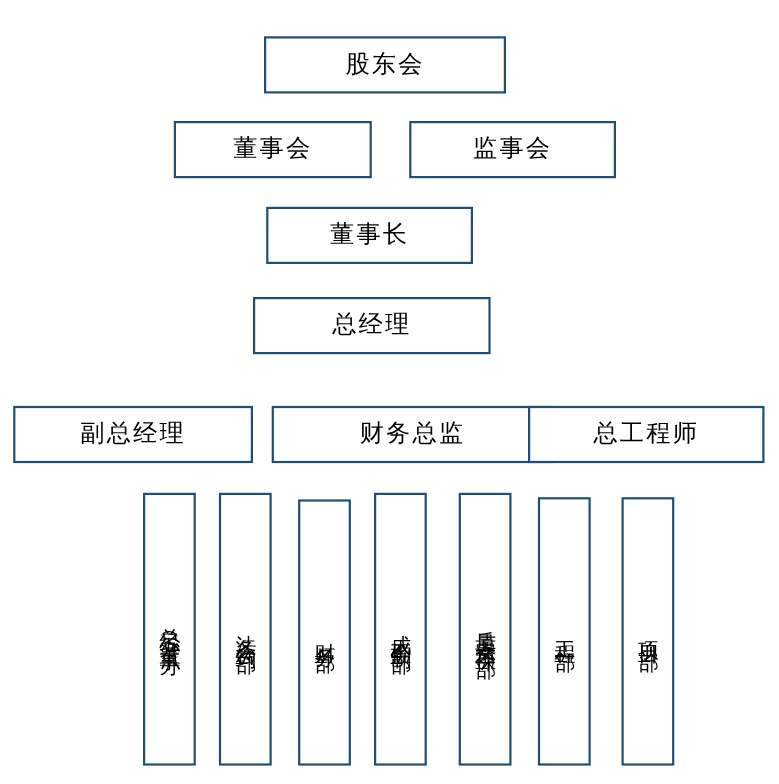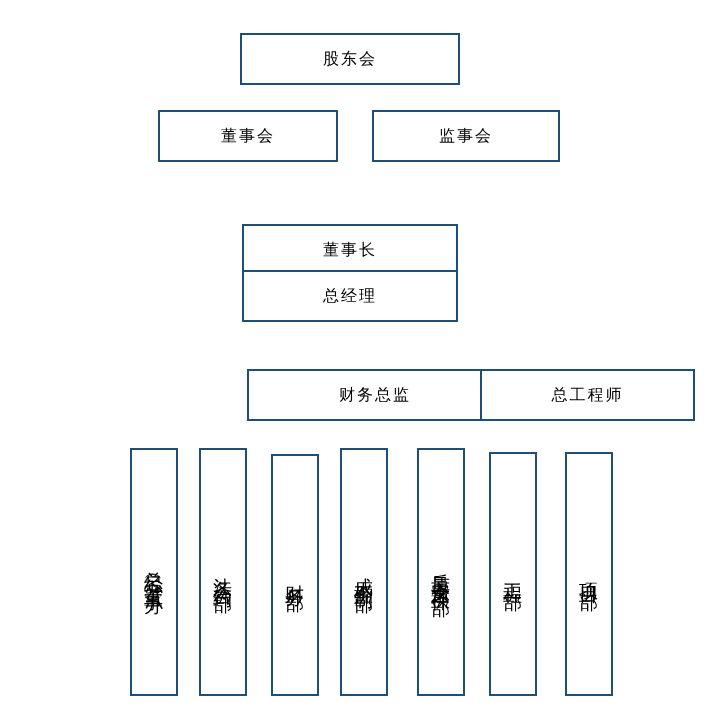--- a/index.html
+++ b/index.html
@@ -22,21 +22,21 @@
     position: absolute;
     box-sizing: border-box;
     border: 2px solid #1F4E79;
     background: #ffffff;
     display: flex;
     align-items: center;
     justify-content: center;
     color: #000000;
   }
   .node.horizontal {
-    font-size: 16px;
+    font-size: 22px;
     letter-spacing: 2px;
     line-height: 1;
   }
   .node.vertical {
     writing-mode: vertical-rl;
     text-orientation: upright;
     font-size: 19px;
     letter-spacing: 4px;
     line-height: 1;
     padding: 6px 0;
@@ -61,28 +61,31 @@
     <span class="node-label">股东会</span>
   </div>
 
   <div class="node horizontal" style="left:158px; top:110px; width:180px; height:52px;">
     <span class="node-label">董事会</span>
   </div>
   <div class="node horizontal" style="left:372px; top:110px; width:188px; height:52px;align-items:center;">
     <span class="node-label">监事会</span>
   </div>
 
-  <div class="node horizontal" style="left:242px; top:188px; width:216px; height:52px;margin-top:36px;">
+  <div class="node horizontal" style="left:242px; top:188px; width:188px; height:52px;">
     <span class="node-label">董事长</span>
   </div>
 
-  <div class="node horizontal" style="left:242px; top:270px; width:216px; height:52px;">
+  <div class="node horizontal" style="left:230px; top:270px; width:216px; height:52px;">
     <span class="node-label">总经理</span>
   </div>
 
+  <div class="node horizontal" style="left:12px; top:369px; width:218px; height:52px;">
+    <span class="node-label">副总经理</span>
+  </div>
   <div class="node horizontal" style="left:247px; top:369px; width:256px; height:52px;">
     <span class="node-label">财务总监</span>
   </div>
   <div class="node horizontal" style="left:480px; top:369px; width:215px; height:52px;text-align:right;">
     <span class="node-label">总工程师</span>
   </div>
 
   <div class="node vertical" style="left:130px; top:448px; width:48px; height:248px;">
     <span class="node-label">总经办（董事办）</span>
   </div>

